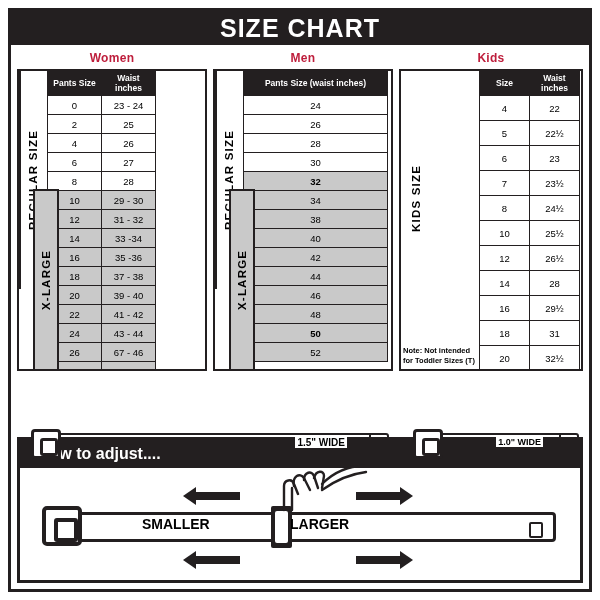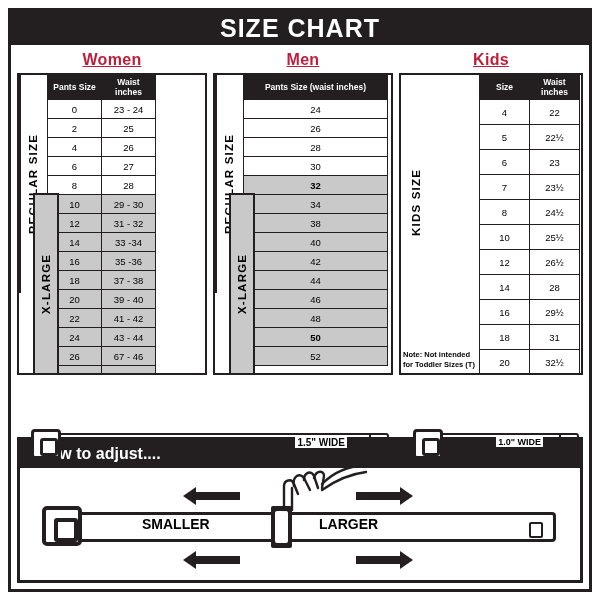--- a/index.html
+++ b/index.html
@@ -49,26 +49,25 @@
   }
   .col {
     position:relative;
   }
   .col.women { width:192px; }
   .col.men   { width:182px; }
   .col.kids  { width:186px; }
 
   .col-head {
     text-align:center;
-    font-size:16px;
+    font-size:12px;
     font-weight:bold;
     color:#be1e3c;
     margin-bottom:4px;
     letter-spacing:0.3px;
-    text-decoration:underline;
   }
 
   .panel {
     border:2px solid #231f20;
     position:relative;
     background:#fff;
     height:302px;
     overflow:hidden;
   }
   .panel.kids { height:302px; }
@@ -293,21 +292,21 @@
     border-radius:2px;
   }
   .lbl-smaller, .lbl-larger {
     position:absolute;
     top:48px;
     font-size:14px;
     font-weight:bold;
     z-index:5;
   }
   .lbl-smaller { left:122px; }
-  .lbl-larger  { left:299px; }
+  .lbl-larger  { left:270px; }
 
   .arrow {
     position:absolute;
     height:8px;
     background:#231f20;
     z-index:5;
   }
   .arrow .head {
     position:absolute;
     top:-5px;

